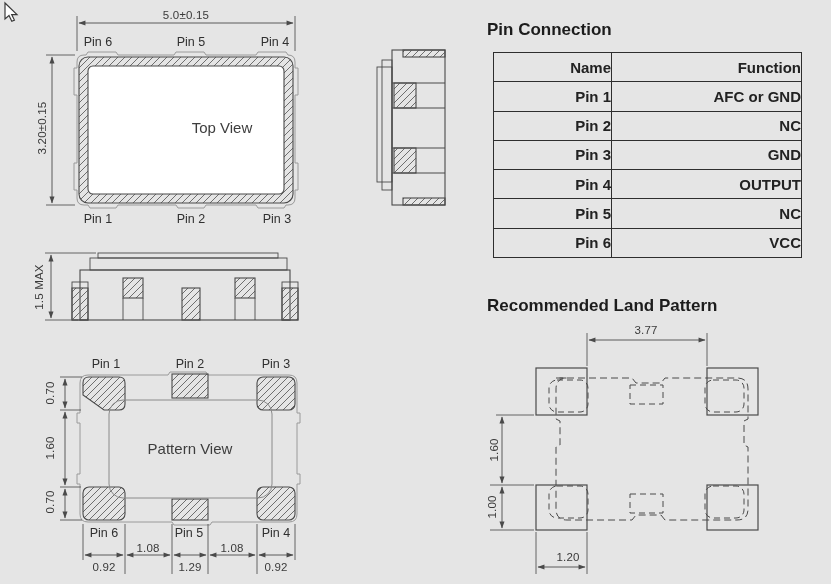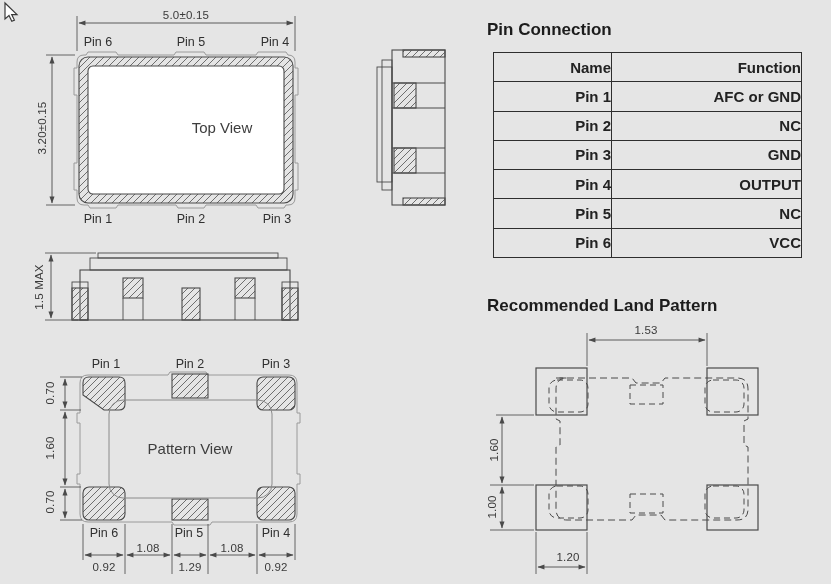--- a/index.html
+++ b/index.html
@@ -279,18 +279,18 @@
     </tr>
     <tr>
       <td class="c1">Pin 6</td>
       <td>VCC</td>
     </tr>
   </tbody>
       </table>
 </div>
 
 <div class="sec-title" style="left:487px; top:296px;">Recommended Land Pattern</div>
-<div class="lbl dim" style="left:646px; top:330px;">1.53</div>
+<div class="lbl dim" style="left:646px; top:330px;">3.77</div>
 <div class="lbl dim rot" style="left:494px; top:450px;">1.60</div>
 <div class="lbl dim rot" style="left:492px; top:507px;">1.00</div>
 <div class="lbl dim" style="left:568px; top:557px;">1.20</div>
 
 </div>
 
 </body></html>

